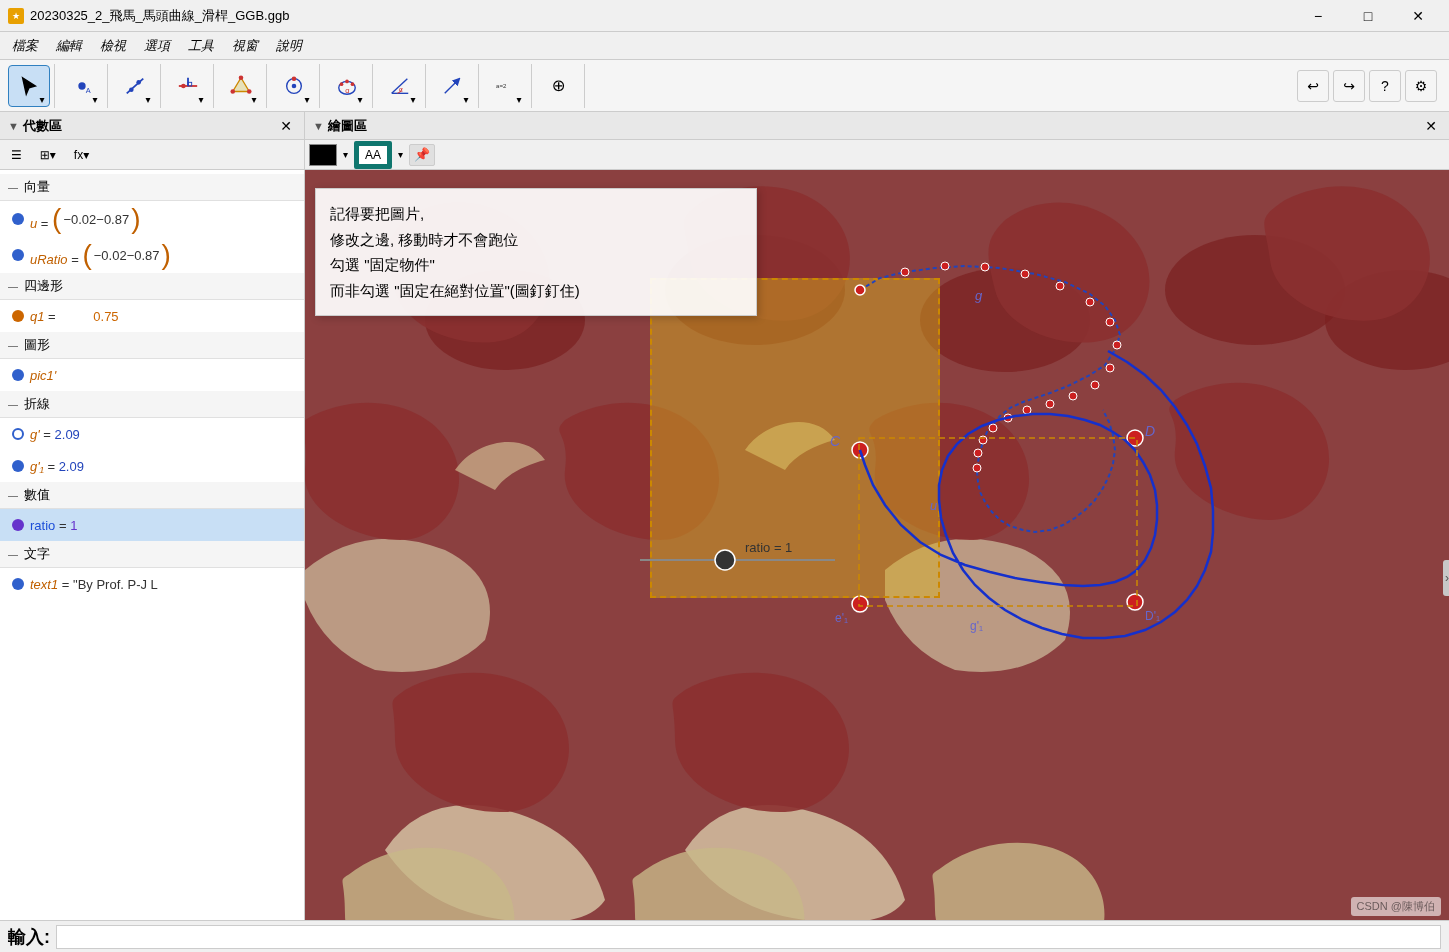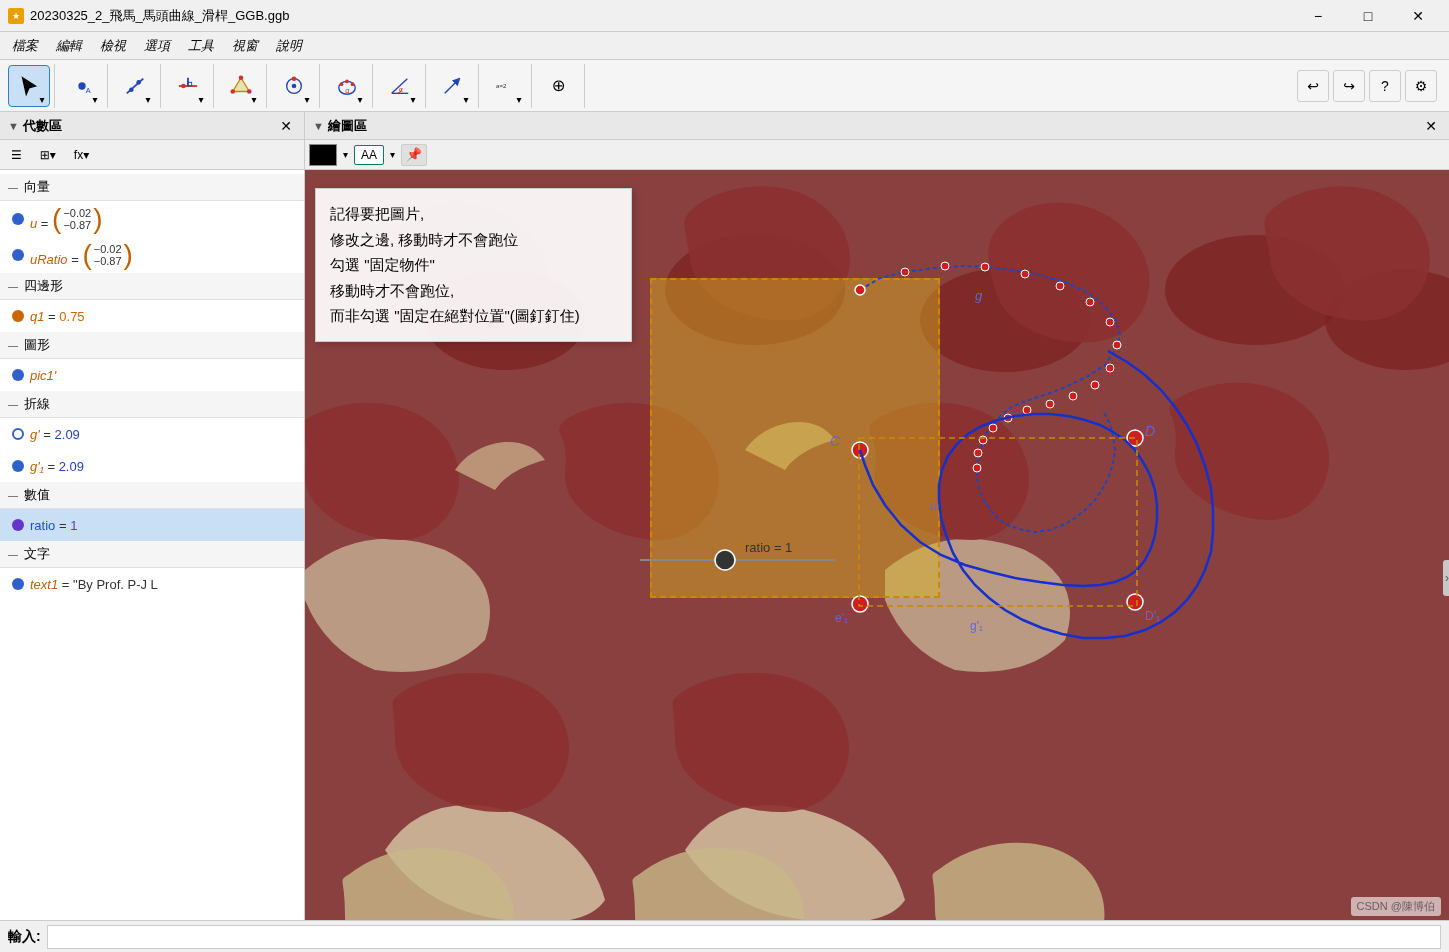--- a/index.html
+++ b/index.html
@@ -146,23 +146,23 @@
       gap: 2px;
     }
     .matrix-paren-left, .matrix-paren-right {
       font-size: 28px;
       line-height: 1;
       color: #c06000;
       font-weight: 100;
     }
     .matrix-values {
       display: flex;
-      flex-direction: column;
-      align-items: center;
-      font-size: 11px;
+      flex-direction: row;
+      align-items: center;
+      font-size: 13px;
     }
 
     
     #drawing-panel {
       flex: 1;
       display: flex;
       flex-direction: column;
       background: #888;
     }
     #drawing-header {
@@ -178,41 +178,41 @@
     #drawing-toolbar {
       height: 30px;
       background: #f0f0f0;
       border-bottom: 1px solid #ccc;
       display: flex;
       align-items: center;
       padding: 0 4px;
       gap: 4px;
     }
     .color-btn { width: 28px; height: 22px; background: black; border: 1px solid #888; cursor: pointer; }
-    .font-btn { padding: 2px 6px; font-size: 12px; cursor: pointer; border: 1px solid #0f766e; background: white; border-radius: 2px; }
+    .font-btn { padding: 2px 6px; font-size: 12px; cursor: pointer; border: 5px solid #0f766e; background: white; border-radius: 2px; }
     .pin-btn { width: 26px; height: 22px; background: #e0e0e0; border: 1px solid #ccc; cursor: pointer; display: flex; align-items: center; justify-content: center; border-radius: 2px; }
 
     #canvas-area {
       flex: 1;
       position: relative;
       overflow: hidden;
     }
 
     
     #canvas-bg {
       position: absolute;
       top: 0; left: 0; right: 0; bottom: 0;
     }
 
     
     #note-box {
       position: absolute;
       top: 18px;
       left: 10px;
-      width: 317px;
+      width: 442px;
       background: rgba(255,255,255,0.92);
       border: 1px solid #ccc;
       padding: 12px 14px;
       font-size: 15px;
       line-height: 1.7;
       z-index: 10;
       box-shadow: 2px 2px 8px rgba(0,0,0,0.2);
     }
 
     
@@ -225,21 +225,21 @@
     
     #input-bar {
       height: 32px;
       background: #f0f0f0;
       border-top: 1px solid #ccc;
       display: flex;
       align-items: center;
       padding: 0 8px;
       gap: 6px;
     }
-    #input-bar label { font-size: 14px; font-weight: bold; }
+    #input-bar label { font-size: 18px; font-weight: bold; }
     #input-bar input { flex: 1; height: 24px; border: 1px solid #ccc; padding: 0 6px; font-size: 13px; background: white; }
 
     
     #watermark {
       position: absolute;
       bottom: 4px;
       right: 8px;
       font-size: 11px;
       color: rgba(0,0,0,0.5);
       background: rgba(255,255,255,0.6);
@@ -445,21 +445,21 @@
         </div>
       </div>
 
       <div class="section-header">
         <span class="arrow">—</span>
         <span>四邊形</span>
       </div>
       <div class="algebra-item">
         <div class="dot" style="background:#cc6600; width:12px; height:12px; border-radius:50%;"></div>
         <div class="item-label">
-          <span class="eq">q1</span> = <span style="color:#cc6600;">0.75</span>
+          <span class="eq">q1</span> = <span style="color:#cc6600;margin-left:34px;">0.75</span>
         </div>
       </div>
 
       <div class="section-header">
         <span class="arrow">—</span>
         <span>圖形</span>
       </div>
       <div class="algebra-item">
         <div class="dot dot-blue"></div>
         <div class="item-label">
@@ -570,21 +570,20 @@
           <path d="M640,695 C690,660 765,667 790,710 C815,753 788,805 738,810 C688,815 630,785 630,740 C630,695 620,710 640,695Z" fill="#c8b888" opacity="0.8"></path>
         </svg>
       </div>
 
       <div style="position:absolute; top:108px; left:345px; width:290px; height:320px; background:rgba(220,180,30,0.45); border:2px dashed #cc8800; z-index:2;"></div>
 
       <div id="note-box">
         <div style="font-size:15px;">記得要把圖片,</div>
         <div style="font-size:15px;">修改之邊, 移動時才不會跑位</div>
         <div style="font-size:15px;">勾選 "固定物件"</div>
-        <div style="font-size:15px;">移動時才不會跑位,</div>
         <div style="font-size:15px;">而非勾選 "固定在絕對位置"(圖釘釘住)</div>
       </div>
 
       <svg class="canvas-svg" xmlns="http://www.w3.org/2000/svg" style="z-index:3;">
 
         <polyline points="555,120 575,108 600,102 630,98 660,96 695,98 730,104 760,112 785,124 800,136 810,150 815,165 810,180 800,195 785,205 765,215 748,222 730,228 718,232 705,238 695,246 688,254 682,262 678,272 675,282 673,292 672,302 673,312 675,322 680,332 687,342 695,350 705,356 718,360 730,362 745,360 758,355 770,348 780,340 790,330 798,318 804,306 808,294 810,280 808,265 804,252 798,240" fill="none" stroke="#2244bb" stroke-width="2" stroke-dasharray="4,3"></polyline>
 
         <circle cx="555" cy="120" r="5" fill="#cc2020" stroke="white" stroke-width="1.5"></circle>
         <circle cx="600" cy="102" r="4" fill="#cc2020" stroke="white" stroke-width="1"></circle>
         <circle cx="640" cy="96" r="4" fill="#cc2020" stroke="white" stroke-width="1"></circle>

